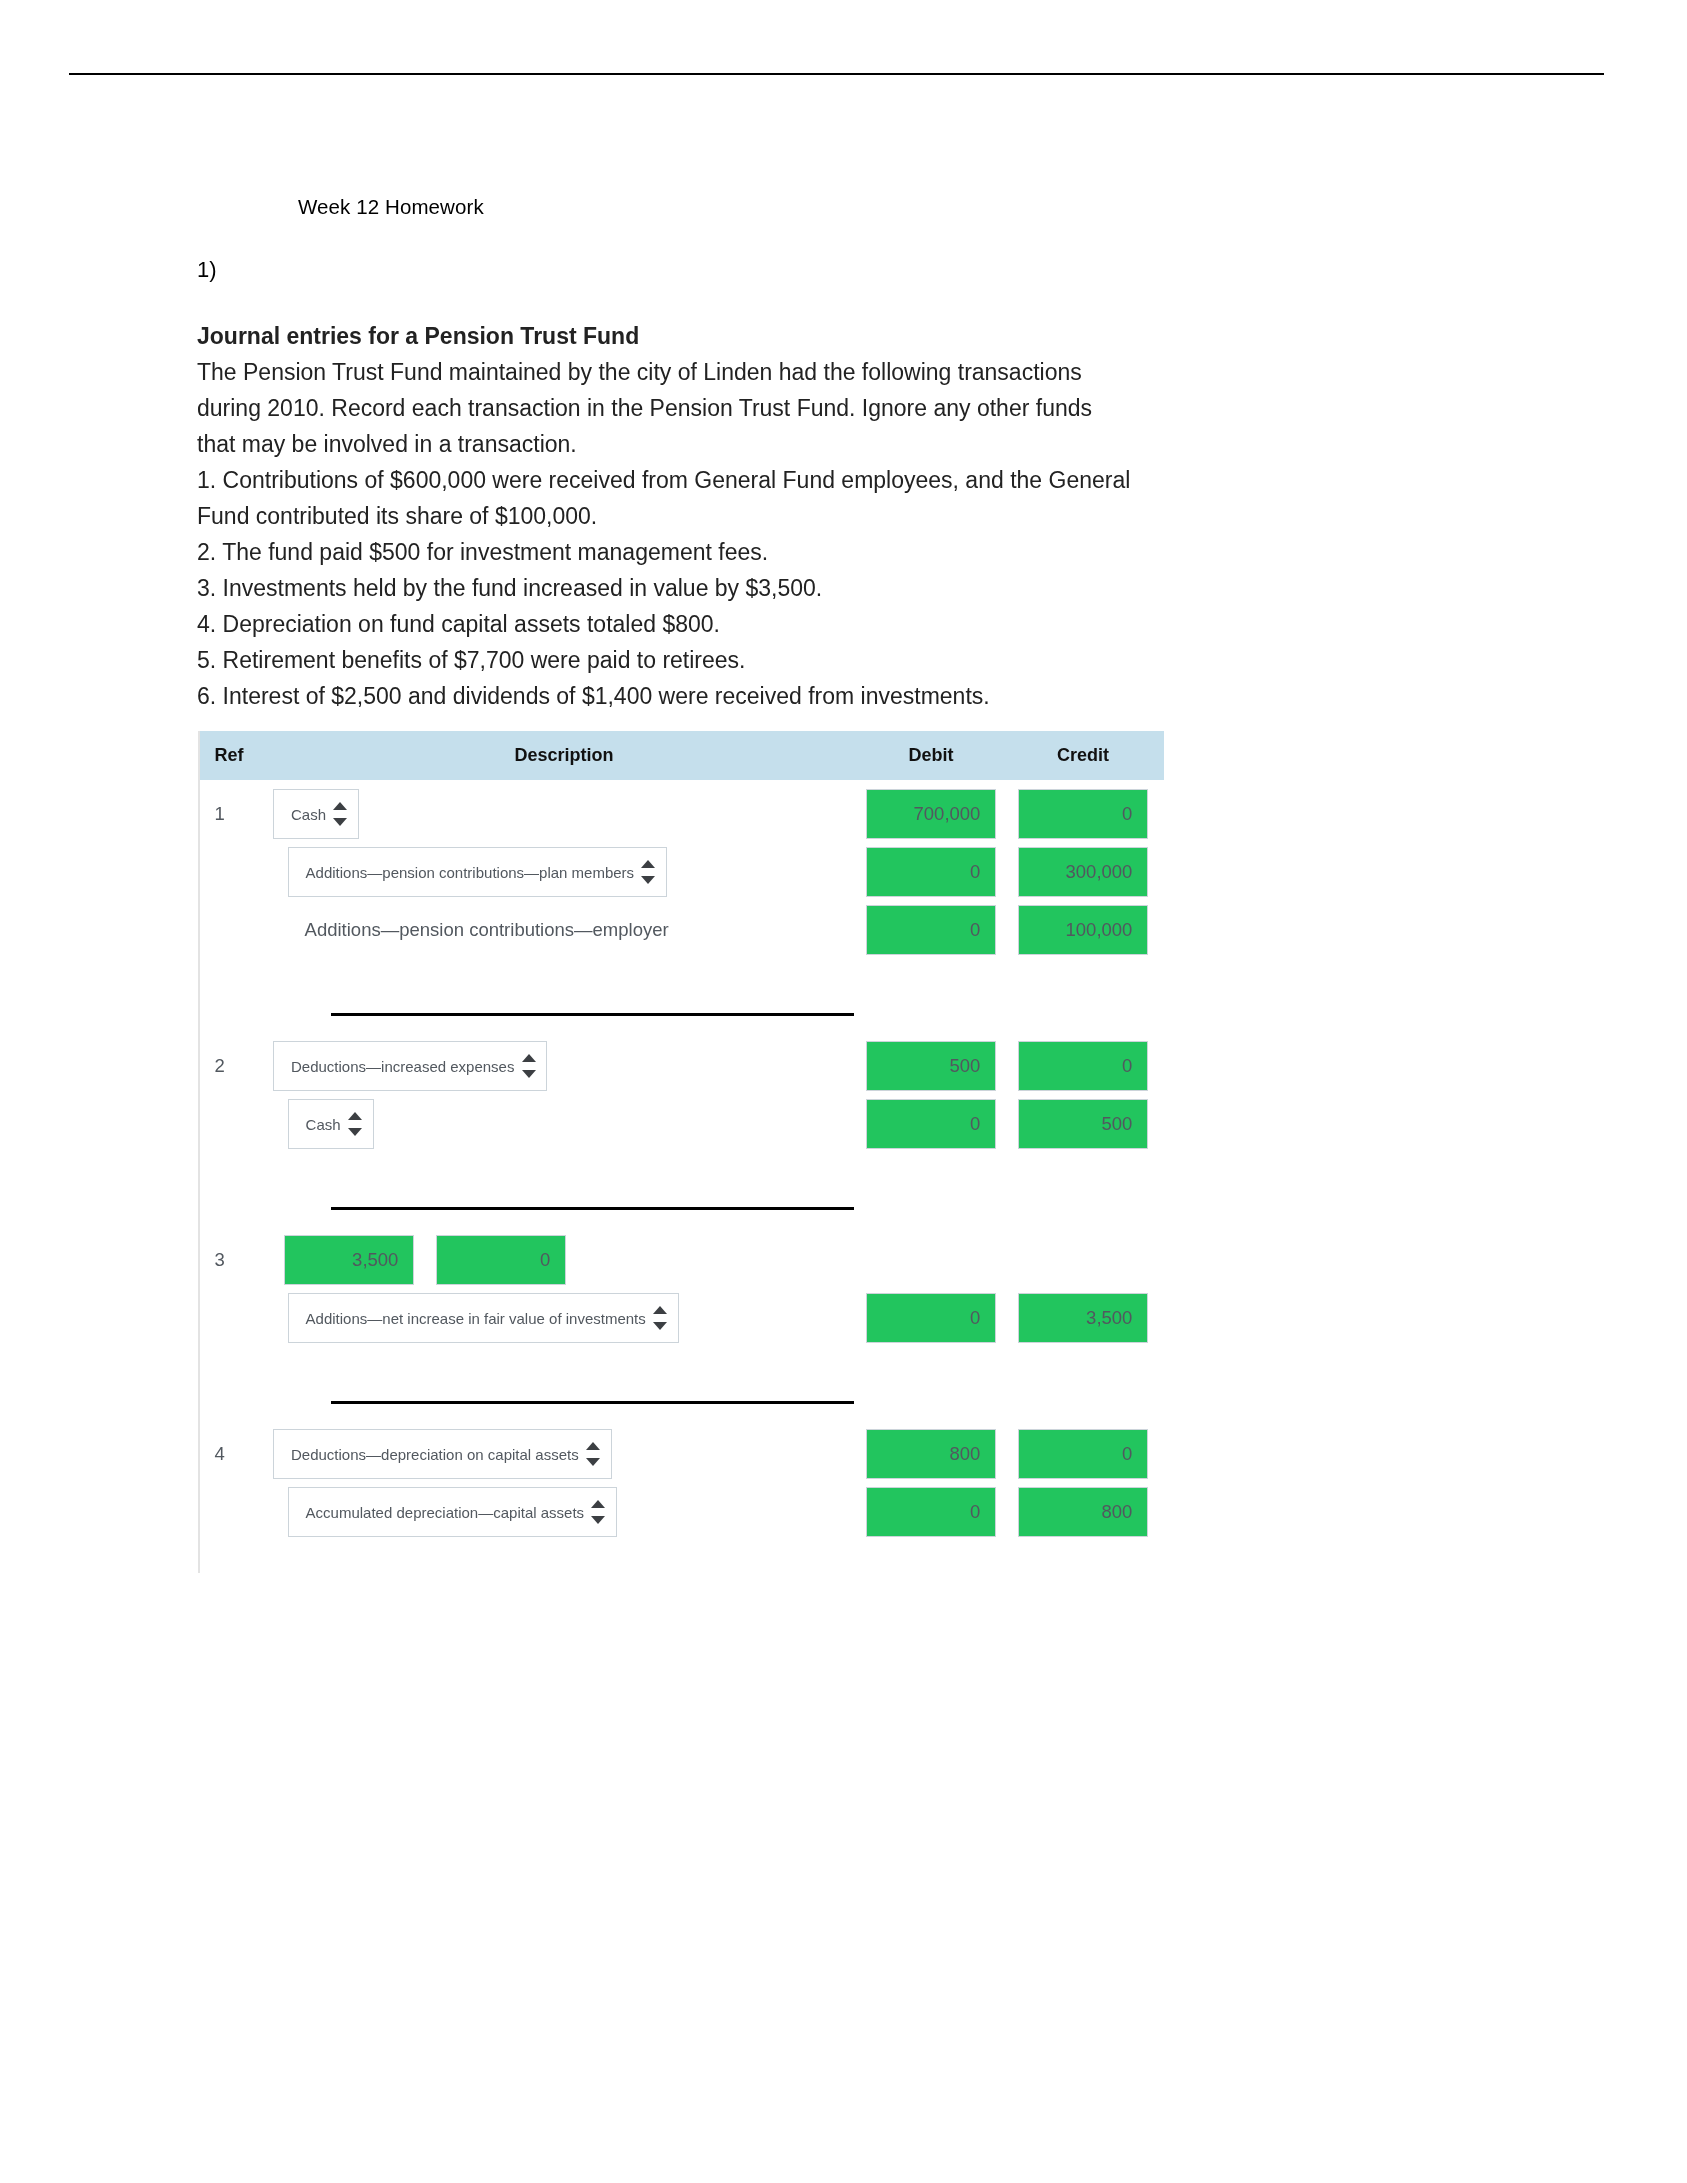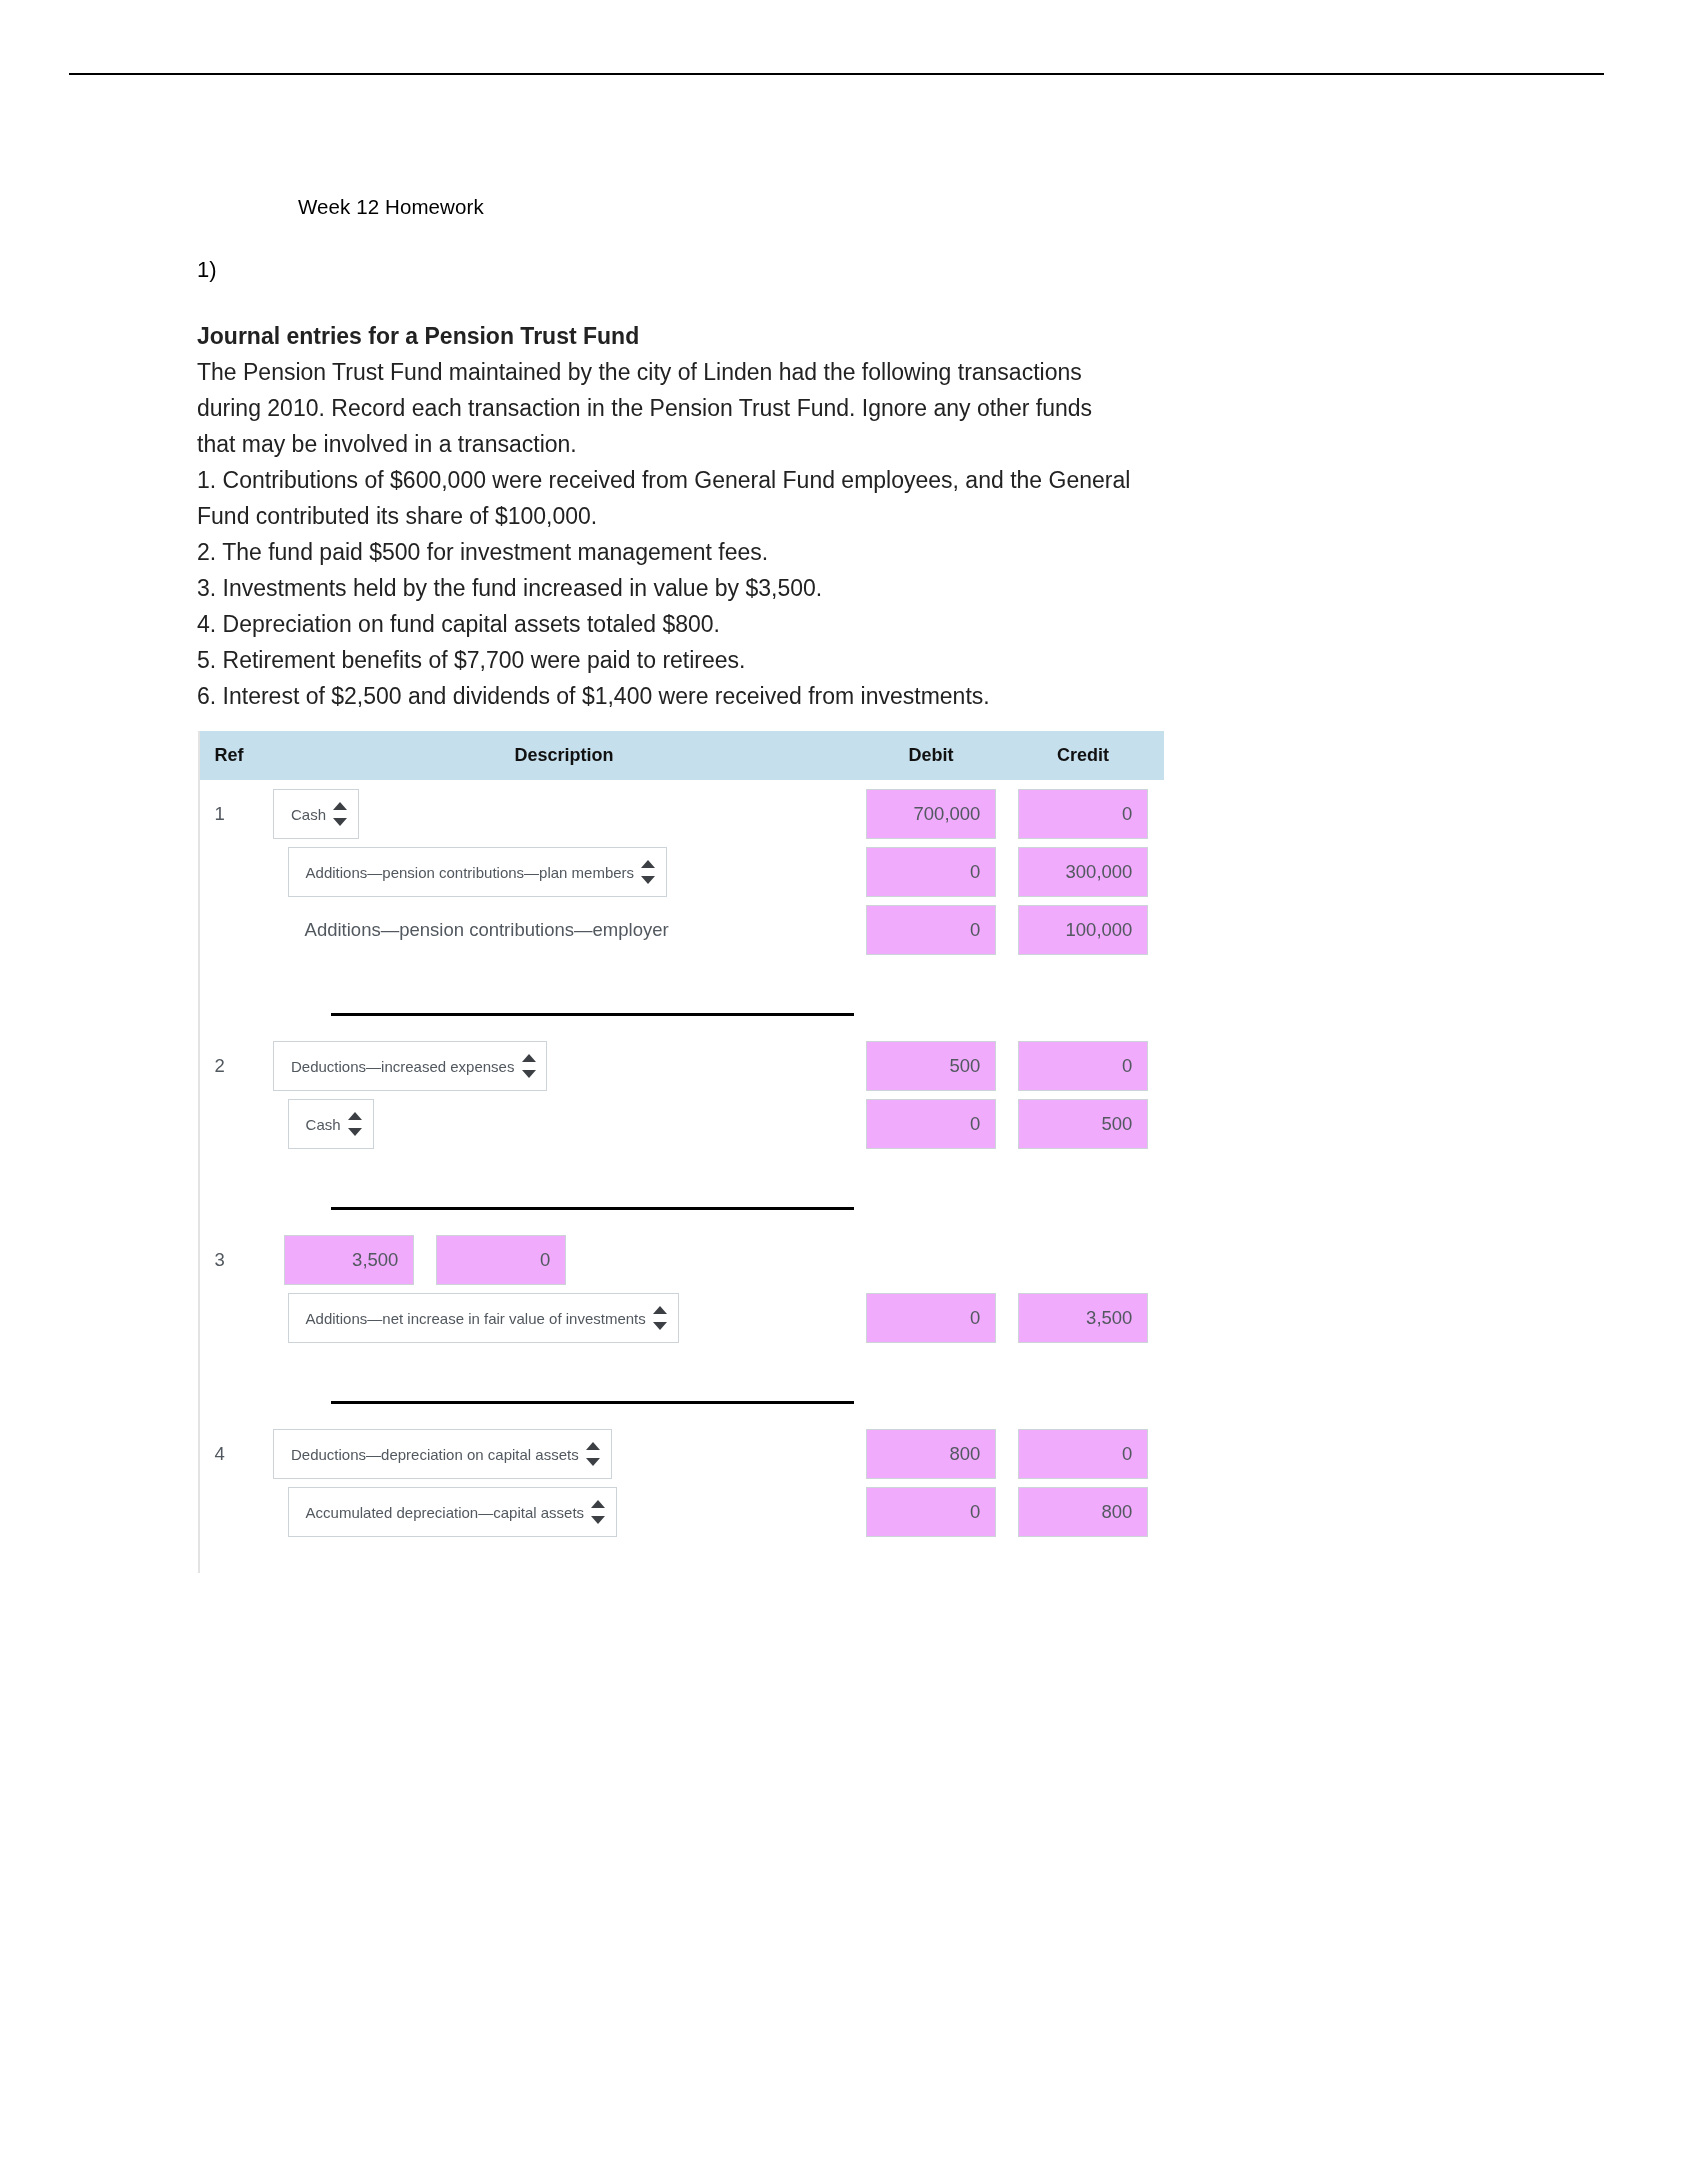--- a/index.html
+++ b/index.html
@@ -175,21 +175,21 @@
   .num-cell {
     width: 152px;
     box-sizing: border-box;
     display: flex;
     justify-content: center;
   }
   .numbox {
     width: 130px;
     height: 50px;
     border: 1.3px solid #ccd4da;
-    background: #f0abfc;
+    background: #22c55e;
     box-sizing: border-box;
     display: flex;
     align-items: center;
     justify-content: flex-end;
     padding-right: 14.6px;
     font-size: 18.5px;
     color: #52585f;
   }
 
   

